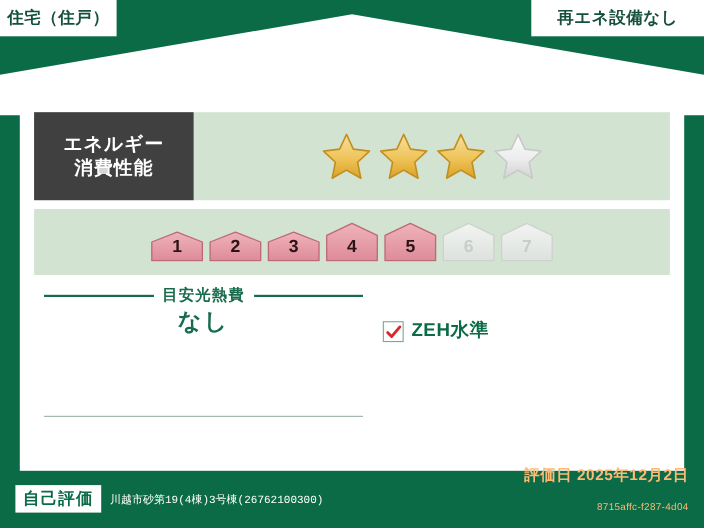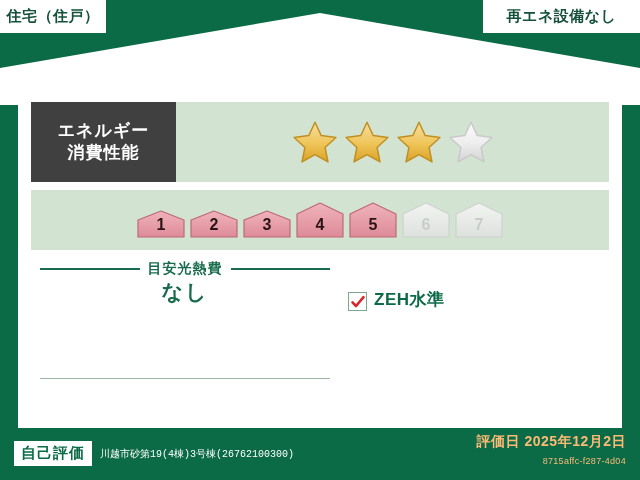--- a/index.html
+++ b/index.html
@@ -215,21 +215,21 @@
     white-space: nowrap;
     font-family: Liberation Mono, monospace;
   }
   #footer-right {
     position: absolute;
     right: 14px; bottom: 14px;
     text-align: right;
     color: #fdba74;
   }
   #eval-date { font-size: 14px; font-weight: bold; letter-spacing: 0.5px; white-space: nowrap; }
-  #doc-id { font-size: 9px; margin-top: 5px; letter-spacing: 0.3px; }
+  #doc-id { font-size: 9px; margin-top: 15px; letter-spacing: 0.3px; }
 </style>
 </head>
 <body>
 
 <div id="root">
 
   <svg id="roof" viewBox="0 0 640 105" preserveAspectRatio="none">
     <polygon points="0,105 0,68 320,13 640,68 640,105" fill="#ffffff"></polygon>
   </svg>
 

